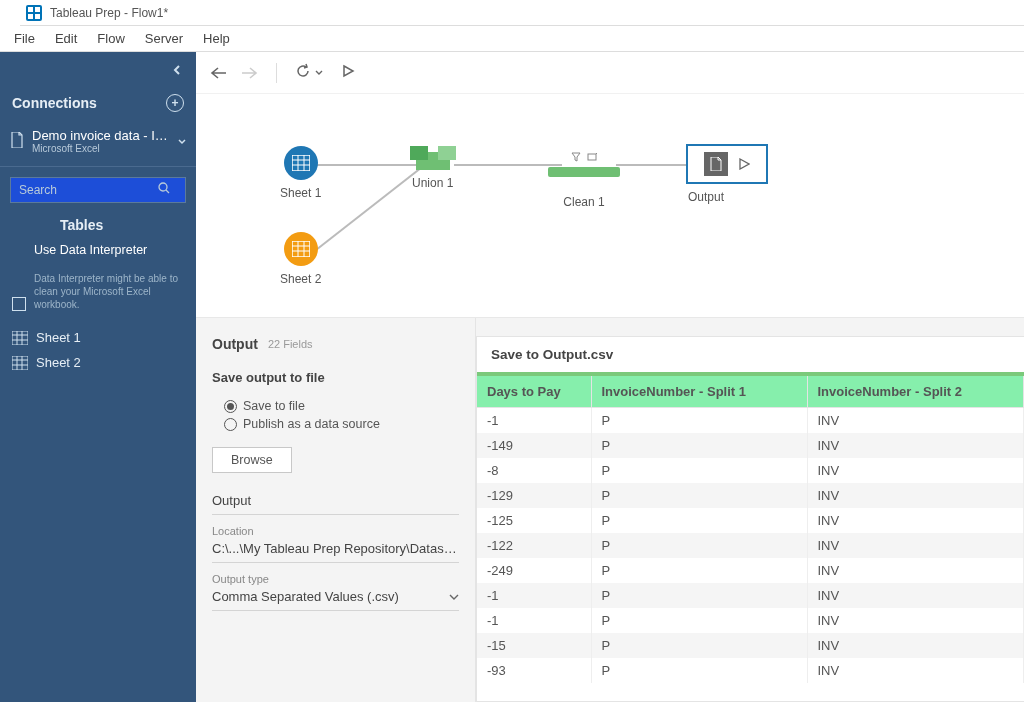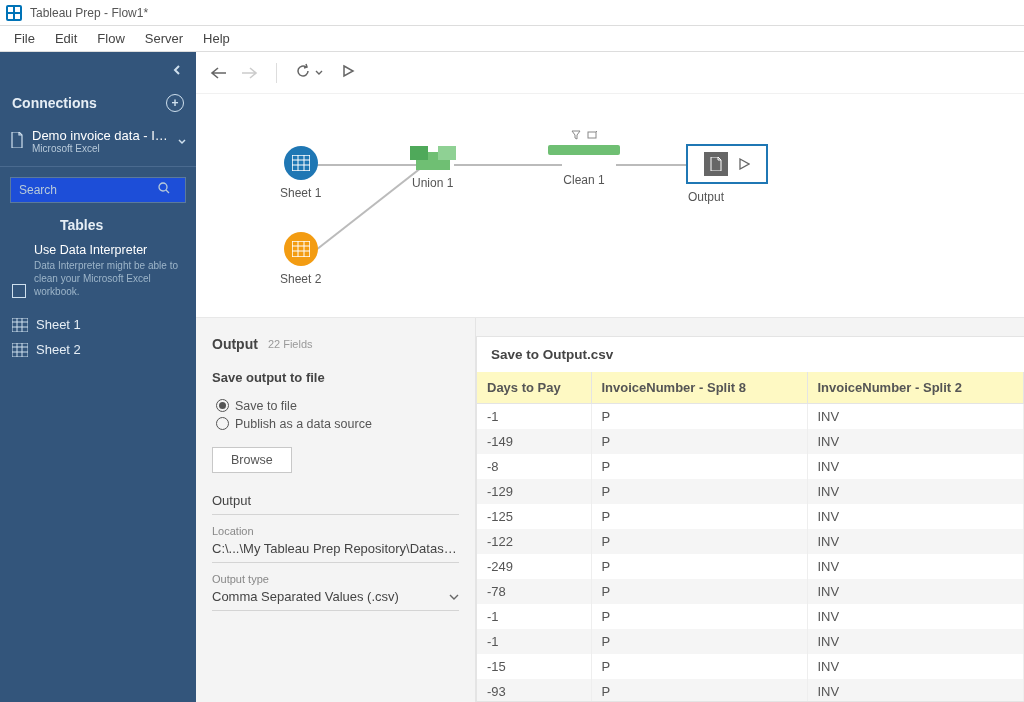--- a/index.html
+++ b/index.html
@@ -1,19 +1,19 @@
 <!DOCTYPE html>
 <html><head>
 <meta charset="utf-8">
 <style>
 * { box-sizing: border-box; margin: 0; padding: 0; font-family: -apple-system, "Segoe UI", Arial, sans-serif; }
 body { width: 1024px; height: 702px; overflow: hidden; background: #fff; color: #333; font-size: 13px; }
 
 
-.titlebar { height: 26px; display: flex; align-items: center; padding: 0 6px; background: #fff; border-bottom: 1px solid #ddd; }
+.titlebar { height: 26px; display: flex; align-items: center; padding: 0 6px; background: #fff; border-bottom: 1px solid #ddd; margin-left: 20px; }
 .titlebar .logo { width: 16px; height: 16px; background: #0073b7; display:flex; align-items:center; justify-content:center; margin-right: 8px; border-radius:2px;}
 .titlebar .logo svg { width: 12px; height: 12px; }
 .titlebar .title { font-size: 12px; color: #555; }
 
 
 .menubar { height: 26px; display: flex; align-items: center; padding: 0 4px; gap: 0; border-bottom: 1px solid #ddd; }
 .menubar .menu-item { padding: 0 10px; font-size: 13px; color: #444; line-height: 26px; cursor: default; }
 
 
 .main { display: flex; height: calc(100% - 52px); }
@@ -33,21 +33,21 @@
 .sidebar .divider { height:1px; background:#4a6a8f; margin: 6px 0 10px 0;}
 .sidebar .search-wrap { padding: 0 10px 10px 10px;}
 .sidebar .search { width:100%; height:26px; background:#1d4ed8; border:1px solid #5b7a9c; color:#dce8f2; padding:0 28px 0 8px; font-size:12px;}
 .sidebar .search::placeholder { color:#b8cada;}
 .sidebar .search-icon { position:relative; }
 .sidebar .search-icon svg { position:absolute; right:16px; top:-21px; width:12px; height:12px;}
 .sidebar .tables-head { padding: 4px 12px 10px 12px; font-weight:600; font-size:14px;margin-left:48px;}
 .sidebar .interp { padding: 0 12px 14px 12px; display:flex; gap:8px; align-items:flex-end;}
 .sidebar .interp .chk { width:14px; height:14px; border:1.5px solid #cfe0ee; margin-top:2px; flex-shrink:0;}
 .sidebar .interp .interp-text .interp-title{ font-size:12.5px; color:#fff;}
-.sidebar .interp .interp-text .interp-sub{ font-size:10px; color:#9db5c9; line-height:1.3; margin-top:2px;}
+.sidebar .interp .interp-text .interp-sub{ font-size:10px; color:#9db5c9; line-height:1.3; margin-top:15px;}
 .sidebar .table-item { display:flex; align-items:center; gap:8px; padding:5px 12px;}
 .sidebar .table-item svg{width:16px; height:14px;}
 .sidebar .table-item span{ font-size:13px;}
 
 
 .rpane { flex:1; display:flex; flex-direction:column; background:#fff; overflow:hidden;}
 .toolbar-row { height:42px; display:flex; align-items:center; padding:0 14px; gap:12px; border-bottom:1px solid #f1f1f1;}
 .toolbar-row .arrow-btn svg, .toolbar-row .refresh-btn svg, .toolbar-row .play-btn svg { stroke:#666; fill:none; }
 .toolbar-row .arrow-btn { display:flex; align-items:center;}
 .toolbar-row .arrow-btn.disabled svg {stroke:#ccc;}
@@ -71,35 +71,35 @@
 .flow-line{ position:absolute; background:#bbb; height:2px;}
 svg.diag{ position:absolute; }
 
 
 .bottom { flex:1; display:flex; background:#f4f4f4; overflow:hidden;}
 .bottom-left { width:280px; padding:18px 16px; background:#f4f4f4; border-right:1px solid #e4e4e4;}
 .output-head{ display:flex; align-items:center; gap:10px; margin-bottom:18px;}
 .output-head .out-title{ font-weight:600; font-size:14px; color:#444;}
 .output-head .out-fields{ font-size:11px; color:#999;}
 .save-head{ font-weight:600; font-size:13px; color:#444; margin-bottom:14px;}
-.radio-row{ display:flex; align-items:flex-start; gap:6px; margin:4px 4px; font-size:12.5px; color:#555;}
+.radio-row{ display:flex; align-items:flex-end; gap:6px; margin:4px 12px; font-size:12.5px; color:#555;}
 .radio-row .radio{ width:13px; height:13px; border:1.5px solid #555; border-radius:50%; display:flex; align-items:center; justify-content:center;}
 .radio-row .radio.checked::after{content:"";width:7px;height:7px;background:#555;border-radius:50%;}
 .browse-btn{ margin:12px 0 16px 0; padding:5px 18px; border:1px solid #c8c8c8; background:#fff; font-size:12.5px; color:#555;}
 .field-label{ font-size:11px; color:#888; margin-top:10px;}
 .field-val{ font-size:13px; color:#444; padding:4px 0 6px 0; border-bottom:1px solid #d4d4d4; margin-bottom:6px; white-space:nowrap; overflow:hidden; text-overflow:ellipsis;}
 .select-row{ display:flex; justify-content:space-between; align-items:center; border-bottom:1px solid #d4d4d4; padding:4px 0 6px 0;}
 .select-row span{font-size:13px;color:#444;}
 .select-row svg{width:10px;height:10px;}
 
 .bottom-right{ flex:1; background:#fff; margin:18px 0 0 0; border:1px solid #e4e4e4; border-right:none; display:flex; flex-direction:column; overflow:hidden;}
 .brt-title{ padding:10px 14px; font-weight:600; font-size:13.5px; color:#444;}
 .green-bar{ height:4px; background:#7bc97b;}
 .data-table{ width:100%; border-collapse:collapse; font-size:13px; color:#555;}
-.data-table th{ text-align:left; font-weight:600; padding:8px 10px; background:#fef9c3; border-bottom:1px solid #e4e4e4; border-right:1px solid #e4e4e4;}
+.data-table th{ text-align:left; font-weight:600; padding:8px 10px; background:#86efac; border-bottom:1px solid #e4e4e4; border-right:1px solid #e4e4e4;}
 .data-table td{ padding:5px 10px; border-right:1px solid #eee;}
 .data-table tr:nth-child(even) td{ background:#f5f5f5;}
 .data-table tr:nth-child(odd) td{ background:#fff;}
 .col1{width:114px;} .col2{width:216px;} .col3{}
 </style>
 </head>
 <body>
 
 <div class="titlebar">
   <div class="logo">
@@ -246,21 +246,21 @@
               <line x1="6" y1="0" x2="6" y2="16" stroke="#fff"></line>
               <line x1="12" y1="0" x2="12" y2="16" stroke="#fff"></line>
             </svg>
         </div>
         <div>Sheet 2</div>
       </div>
       <div class="flow-node node-union" style="left:216px; top:58px;">
         <div class="u-rect"></div>
         <div>Union 1</div>
       </div>
-      <div class="flow-node node-clean" style="left:348px; top:38px; width:80px;">
+      <div class="flow-node node-clean" style="left:348px; top:60px; width:80px;">
         <div class="mini-icons">
           <svg width="10" height="10" viewBox="0 0 10 10">
               <path d="M1 1h8L6 5v4L4 8V5z" fill="none" stroke="#888"></path>
             </svg>
           <svg width="10" height="10" viewBox="0 0 10 10">
               <rect x="1" y="2" width="8" height="6" fill="none" stroke="#888"></rect>
               <path d="M9 2l1-1" stroke="#888"></path>
             </svg>
         </div>
         <div class="clean-bar"></div>
@@ -310,21 +310,21 @@
         </div>
       </div>
 
       <div class="bottom-right">
         <div class="brt-title">Save to Output.csv</div>
         <div class="green-bar"></div>
         <table class="data-table">
           <thead>
               <tr>
             <th class="col1">Days to Pay</th>
-            <th class="col2">InvoiceNumber - Split 8</th>
+            <th class="col2">InvoiceNumber - Split 1</th>
             <th class="col3">InvoiceNumber - Split 2</th>
           </tr>
             </thead>
           <tbody id="preview-body">
               <tr>
                 <td>-1</td>
                 <td>P</td>
                 <td>INV</td>
               </tr>
               <tr>
@@ -351,25 +351,20 @@
                 <td>-122</td>
                 <td>P</td>
                 <td>INV</td>
               </tr>
               <tr>
                 <td>-249</td>
                 <td>P</td>
                 <td>INV</td>
               </tr>
               <tr>
-                <td>-78</td>
-                <td>P</td>
-                <td>INV</td>
-              </tr>
-              <tr>
                 <td>-1</td>
                 <td>P</td>
                 <td>INV</td>
               </tr>
               <tr>
                 <td>-1</td>
                 <td>P</td>
                 <td>INV</td>
               </tr>
               <tr>

